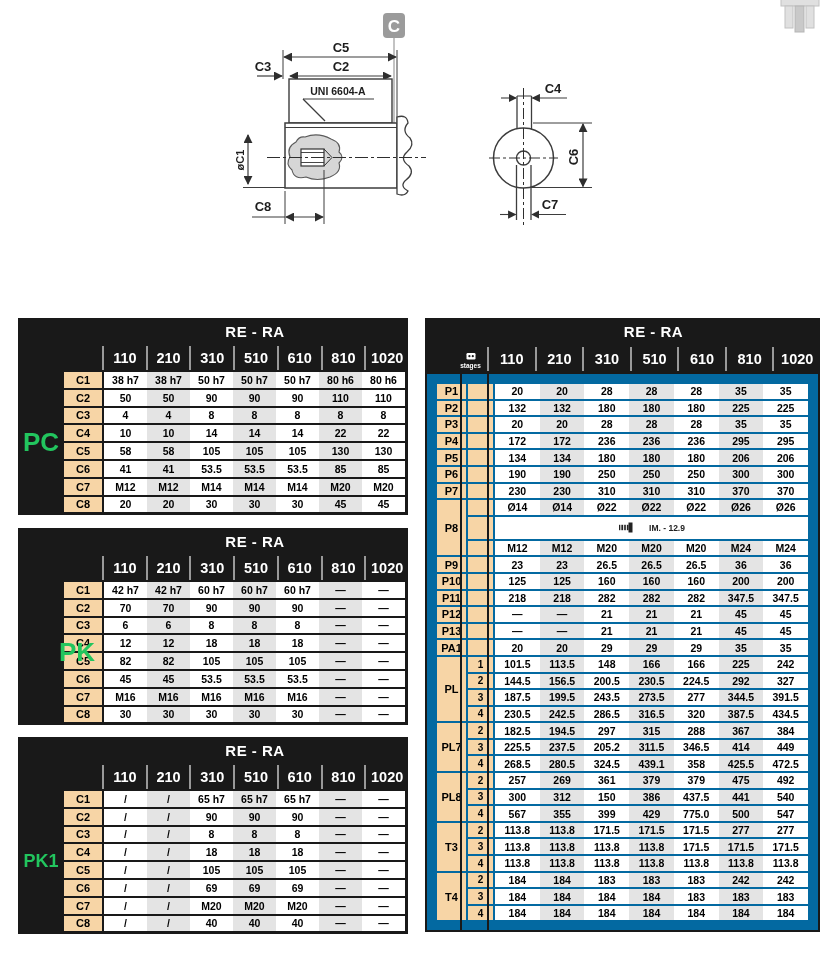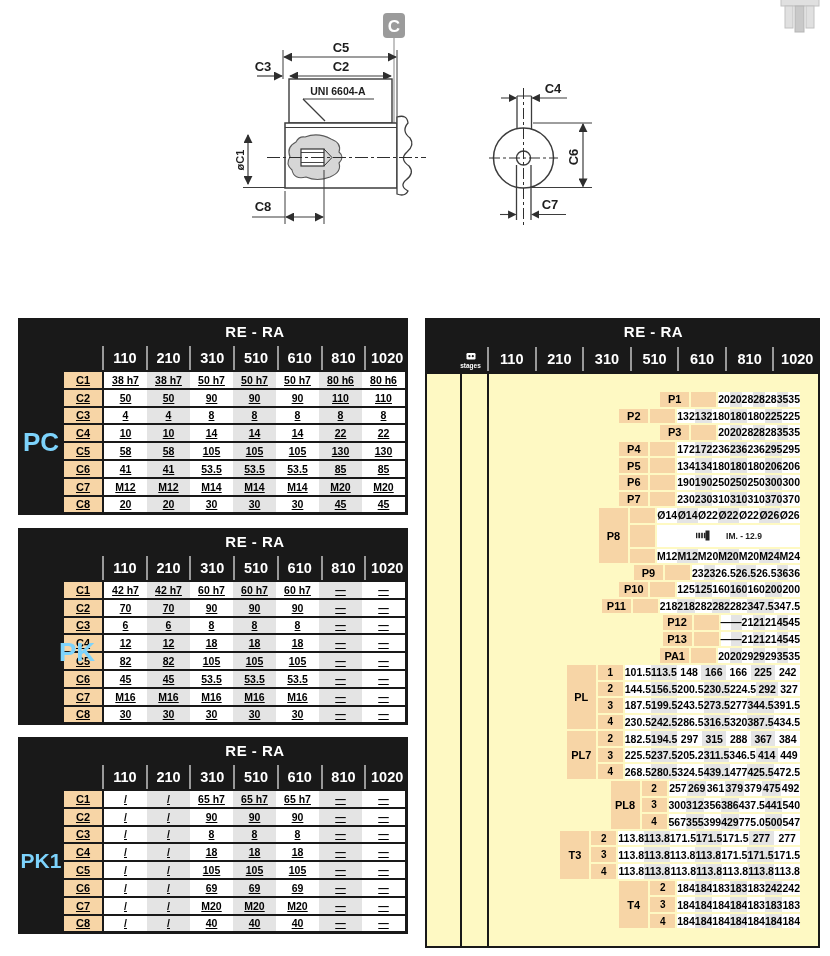--- a/index.html
+++ b/index.html
@@ -8,39 +8,39 @@
     font-family:"Liberation Sans", sans-serif;
   }
   
   .ltable{position:absolute;left:18px;width:390px;background:#191919;}
   .lt-title{margin-left:84px;height:25px;line-height:28px;text-align:center;color:#fff;
     font-size:15px;font-weight:bold;letter-spacing:.5px;}
   .lt-cols{margin-left:84px;display:grid;grid-template-columns:repeat(7,1fr);height:29px;align-items:center;}
   .lt-colcell{color:#fff;font-weight:bold;font-size:14.5px;text-align:center;height:24px;line-height:24px;
     border-left:2px solid #999;}
   .lt-body{margin:0 3px 3px 46px;display:flex;flex-direction:column;gap:2px;}
-  .lt-row{display:flex;height:15.8px;text-decoration:underline;}
+  .lt-row{display:flex;height:15.8px;}
   .lt-clabel{width:38px;margin-right:2px;background:#f7d5a6;font-weight:bold;font-size:11px;
     display:flex;align-items:center;justify-content:center;}
   .lt-cell{flex:1;display:flex;align-items:center;justify-content:center;font-weight:bold;
     font-size:10.5px;background:#fff;}
   .lt-cell.alt{background:#e4e4e4;}
   .lt-name{position:absolute;left:0;top:54px;width:46px;bottom:3px;display:flex;align-items:center;
-    justify-content:center;color:#7dd3fc;font-weight:bold;}
+    justify-content:center;color:#22c55e;font-weight:bold;}
   
   .rtable{position:absolute;left:425px;top:318px;width:395px;}
   .rt-header{background:#191919;height:56px;position:relative;}
   .rt-title{margin-left:62px;height:25px;line-height:28px;text-align:center;color:#fff;
     font-size:15px;font-weight:bold;letter-spacing:.5px;}
   .rt-cols{margin-left:62px;display:grid;grid-template-columns:repeat(7,1fr);height:31px;align-items:center;}
   .rt-stages{position:absolute;left:30px;top:29px;width:31px;height:26px;display:flex;
     flex-direction:column;align-items:center;justify-content:center;color:#fff;}
   .rt-stages .lbl{font-size:6.5px;font-weight:bold;line-height:7px;}
-  .rt-body{border:2px solid #191919;border-top:none;background:#fef9c3;padding:18px;display:flex;
-    flex-direction:column;gap:2px;position:relative;align-items:flex-end;}
+  .rt-body{border:2px solid #191919;border-top:none;background:#0369a1;padding:10px;display:flex;
+    flex-direction:column;gap:2px;position:relative;}
   .vline{position:absolute;top:0;bottom:0;width:2px;background:#191919;z-index:3;}
   .rt-group{display:flex;gap:2px;}
   .rt-glabel{width:29px;background:#f7d5a6;display:flex;align-items:center;justify-content:center;
     font-weight:bold;font-size:11px;flex:0 0 29px;}
   .rt-rows{flex:1;display:flex;flex-direction:column;gap:2px;}
   .rt-row{display:flex;height:14.6px;}
   .rt-stage{width:25px;flex:0 0 25px;margin-right:2px;background:#f7d5a6;display:flex;align-items:center;
     justify-content:center;font-weight:bold;font-size:10px;}
   .rt-cell{flex:1;display:flex;align-items:center;justify-content:center;font-weight:bold;
     font-size:10.5px;background:#fff;}
@@ -416,21 +416,21 @@
           <div class="lt-clabel">C8</div>
           <div class="lt-cell">/</div>
           <div class="lt-cell alt">/</div>
           <div class="lt-cell">40</div>
           <div class="lt-cell alt">40</div>
           <div class="lt-cell">40</div>
           <div class="lt-cell alt">—</div>
           <div class="lt-cell">—</div>
         </div>
       </div>
-      <div class="lt-name" style="font-size: 21px;">PK1</div>
+      <div class="lt-name" style="font-size: 18px;">PK1</div>
     </div>
   </div>
 <div id="right-table-mount">
     <div class="rtable">
       <div class="rt-header">
         <div class="rt-title">RE - RA</div>
         <div class="rt-cols">
           <div class="lt-colcell">110</div>
           <div class="lt-colcell">210</div>
           <div class="lt-colcell">310</div>
@@ -751,21 +751,21 @@
               <div class="rt-cell">346.5</div>
               <div class="rt-cell alt">414</div>
               <div class="rt-cell">449</div>
             </div>
             <div class="rt-row">
               <div class="rt-stage">4</div>
               <div class="rt-cell">268.5</div>
               <div class="rt-cell alt">280.5</div>
               <div class="rt-cell">324.5</div>
               <div class="rt-cell alt">439.1</div>
-              <div class="rt-cell">477</div>
+              <div class="rt-cell">358</div>
               <div class="rt-cell alt">425.5</div>
               <div class="rt-cell">472.5</div>
             </div>
           </div>
         </div>
         <div class="rt-group">
           <div class="rt-glabel">PL8</div>
           <div class="rt-rows">
             <div class="rt-row">
               <div class="rt-stage">2</div>
@@ -774,21 +774,21 @@
               <div class="rt-cell">361</div>
               <div class="rt-cell alt">379</div>
               <div class="rt-cell">379</div>
               <div class="rt-cell alt">475</div>
               <div class="rt-cell">492</div>
             </div>
             <div class="rt-row">
               <div class="rt-stage">3</div>
               <div class="rt-cell">300</div>
               <div class="rt-cell alt">312</div>
-              <div class="rt-cell">356</div>
+              <div class="rt-cell">150</div>
               <div class="rt-cell alt">386</div>
               <div class="rt-cell">437.5</div>
               <div class="rt-cell alt">441</div>
               <div class="rt-cell">540</div>
             </div>
             <div class="rt-row">
               <div class="rt-stage">4</div>
               <div class="rt-cell">567</div>
               <div class="rt-cell alt">355</div>
               <div class="rt-cell">399</div>

